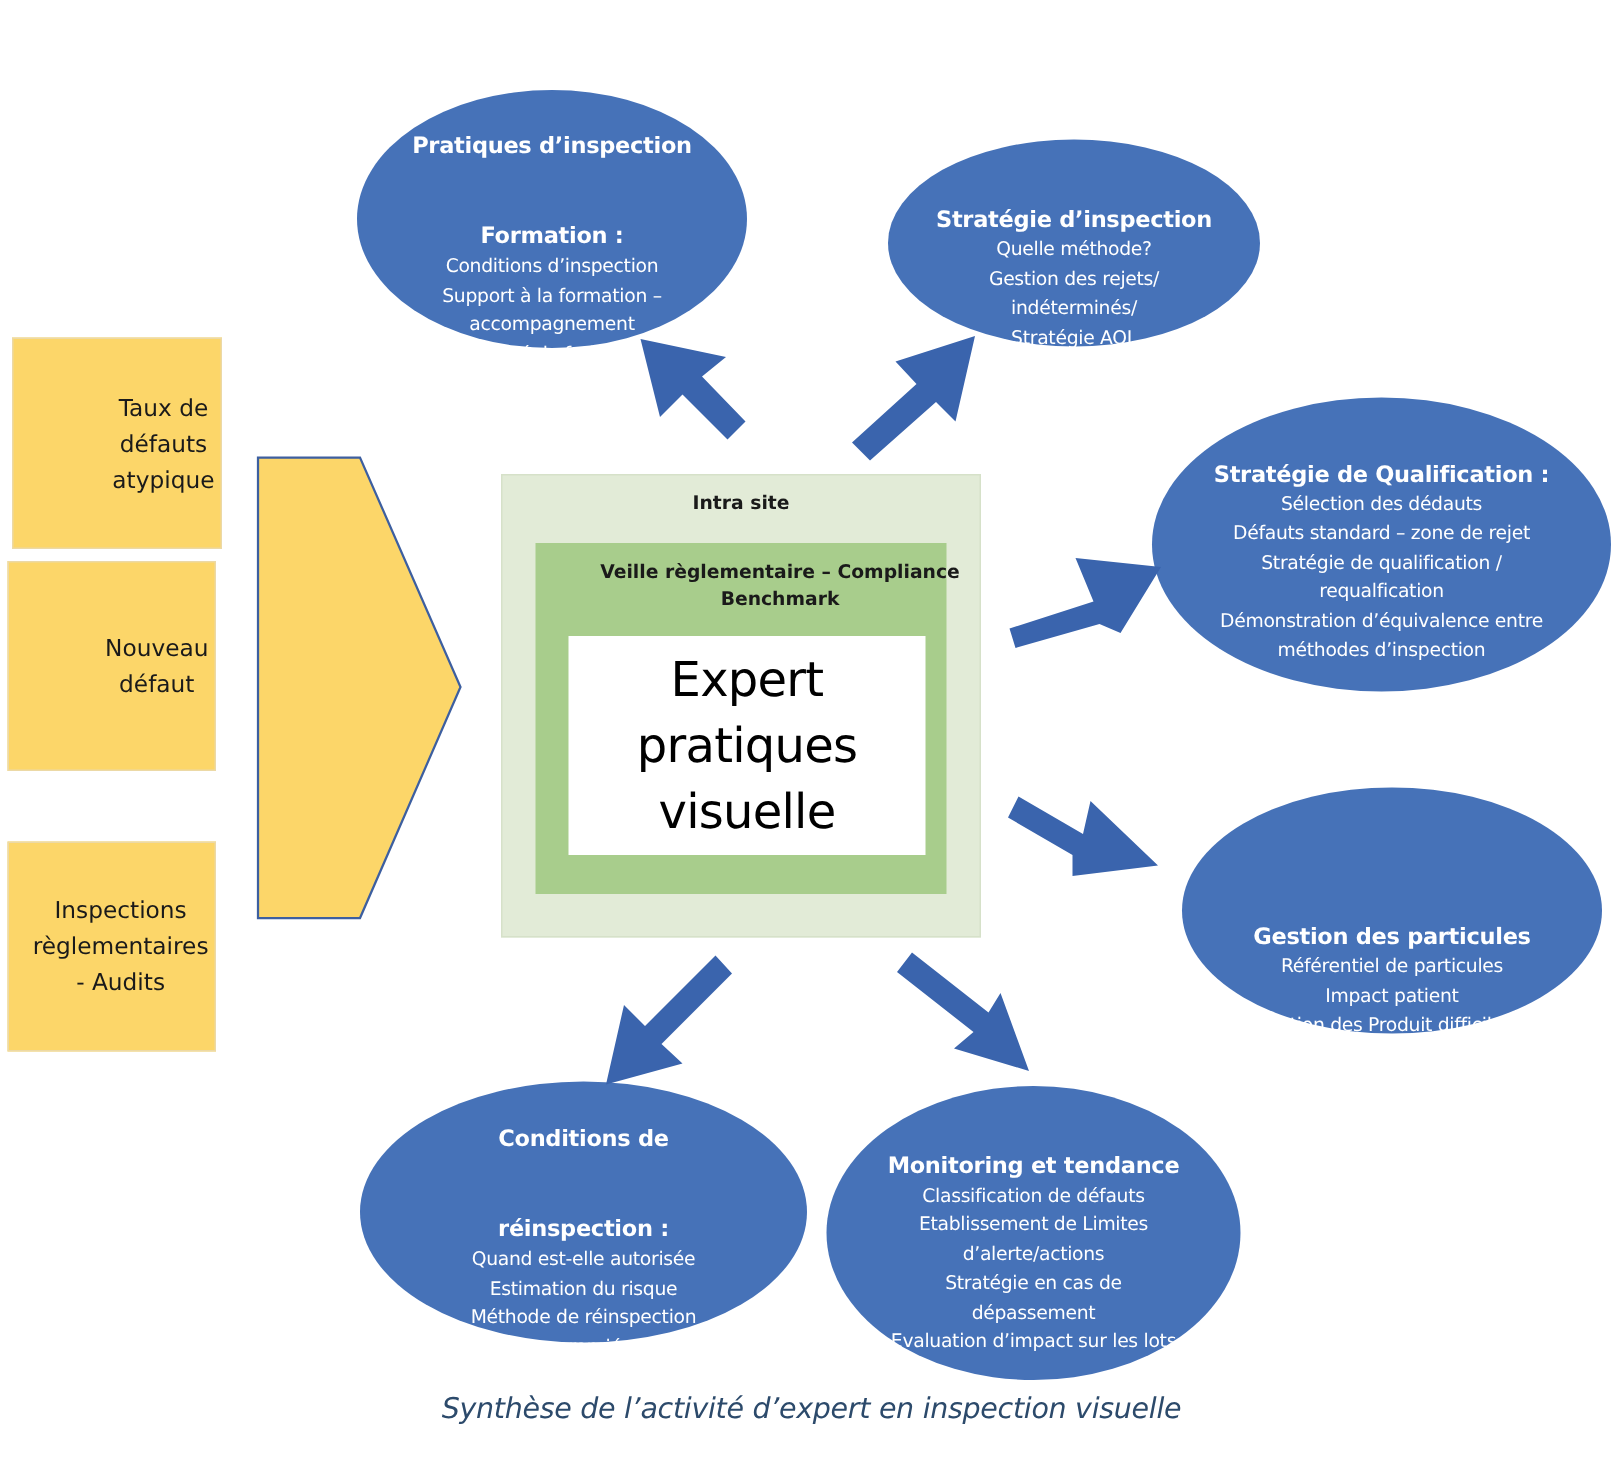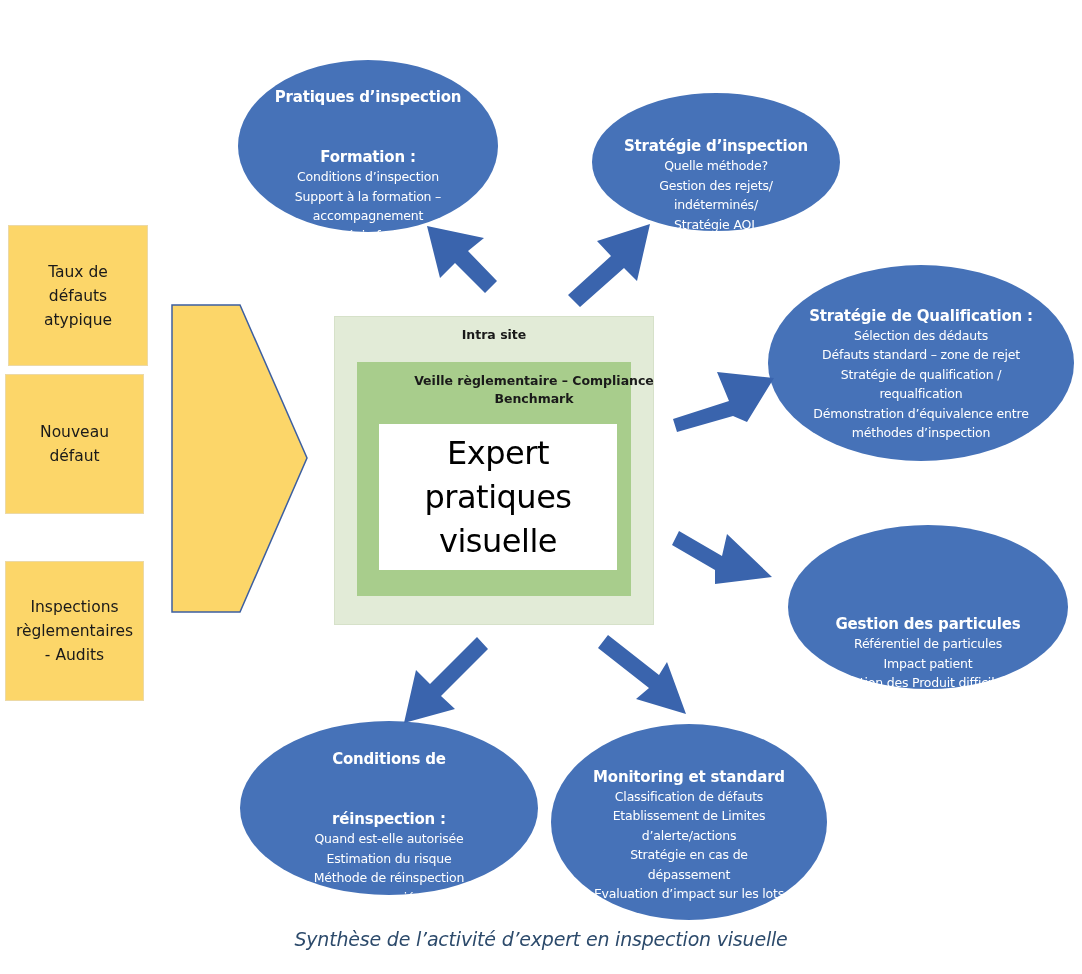--- a/index.html
+++ b/index.html
@@ -4,27 +4,27 @@
 <style>
   html, body { margin:0; padding:0; background:#ffffff; }
   body { width:1082px; height:974px; position:relative; overflow:hidden; font-family:"Liberation Sans", sans-serif; }
   .stage { position:absolute; left:0; top:0; width:1082px; height:974px; }
   svg.bg { position:absolute; left:0; top:0; }
 
   .ellipse-text { position:absolute; display:flex; flex-direction:column; align-items:center; justify-content:center; text-align:center; color:#ffffff; font-family:"DejaVu Sans", sans-serif; }
   .ellipse-text .title { font-weight:bold; font-size:15px; line-height:20px; letter-spacing:-0.2px;margin-top:40px; }
   .ellipse-text .line { font-size:12.5px; line-height:19.5px; letter-spacing:-0.2px; }
 
-  .sticky { position:absolute; background:#fcd669; border:1px solid #ecd9a6; display:flex; align-items:center; justify-content:center; text-align:center; font-family:"DejaVu Sans", sans-serif; font-size:15.5px; line-height:24px; color:#1a1a1a; box-sizing:border-box; padding:0 4px; }
+  .sticky { position:absolute; background:#fcd669; border:1px solid #ecd9a6; display:flex; align-items:center; justify-content:flex-end; text-align:center; font-family:"DejaVu Sans", sans-serif; font-size:15.5px; line-height:24px; color:#1a1a1a; box-sizing:border-box; padding:0 4px; }
 
   .box-outer { position:absolute; left:334px; top:316px; width:320px; height:309px; background:#e2ebd7; border:1px solid #d6e1c9; box-sizing:border-box; }
   .box-mid { position:absolute; left:357px; top:362px; width:274px; height:234px; background:#a8cd8c; }
   .box-inner { position:absolute; left:379px; top:424px; width:238px; height:146px; background:#ffffff; display:flex; align-items:center; justify-content:center; text-align:center; }
   .outer-label { position:absolute; left:334px; top:326px; width:320px; text-align:center; font-family:"DejaVu Sans", sans-serif; font-weight:bold; font-size:12.5px; line-height:18px; color:#1a1a1a; }
-  .mid-label { position:absolute; left:353px; top:372px; width:274px; text-align:center; font-family:"DejaVu Sans", sans-serif; font-weight:bold; font-size:12.5px; line-height:18px; color:#1a1a1a;padding-left:44px; }
+  .mid-label { position:absolute; left:339px; top:372px; width:274px; text-align:center; font-family:"DejaVu Sans", sans-serif; font-weight:bold; font-size:12.5px; line-height:18px; color:#1a1a1a;padding-left:44px; }
   .core-label { font-family:"DejaVu Sans", sans-serif; font-weight:normal; font-size:32px; line-height:44px; color:#000000; letter-spacing:-0.5px; }
 
   .caption { position:absolute; left:0; width:1082px; top:928px; text-align:center; font-family:"DejaVu Sans", sans-serif; font-style:italic; font-size:19px; color:#2c4a6b; letter-spacing:-0.2px; }
 </style>
 </head>
 <body>
 
 <div class="stage">
 
   <svg class="bg" width="1082" height="974">
@@ -121,21 +121,21 @@
 
   <div class="ellipse-text" style="left:796px;top:588px;width:264px;height:110px;">
     <div class="title">Gestion des particules</div>
     <div class="line">Référentiel de particules</div>
     <div class="line">Impact patient</div>
     <div class="line">Gestion des Produit difficiles à</div>
     <div class="line">inspecter</div>
   </div>
 
   <div class="ellipse-text" style="left:556px;top:740px;width:266px;height:150px;">
-    <div class="title">Monitoring et standard</div>
+    <div class="title">Monitoring et tendance</div>
     <div class="line">Classification de défauts</div>
     <div class="line">Etablissement de Limites</div>
     <div class="line">d’alerte/actions</div>
     <div class="line">Stratégie en cas de</div>
     <div class="line">dépassement</div>
     <div class="line">Evaluation d’impact sur les lots</div>
   </div>
 
   <div class="ellipse-text" style="left:258px;top:742px;width:262px;height:132px;">
     <div class="title">Conditions de</div>

